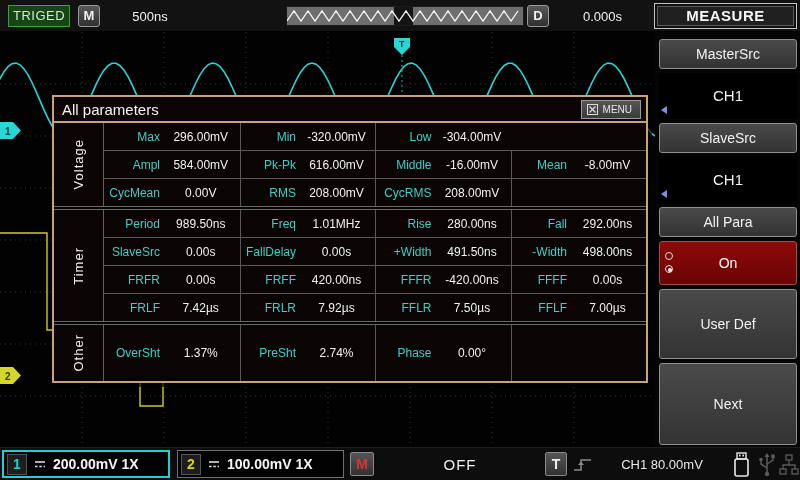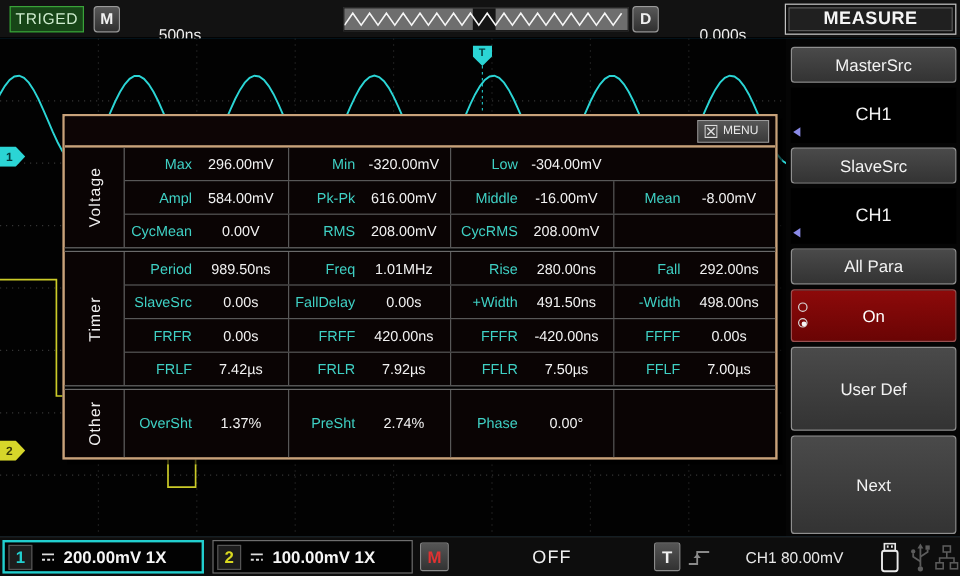--- a/index.html
+++ b/index.html
@@ -4,21 +4,21 @@
 <style>
   * { margin:0; padding:0; box-sizing:border-box; }
   html,body { background:#000; }
   body { font-family:"Liberation Sans", sans-serif; width:800px; height:480px; overflow:hidden; }
   .screen { position:relative; width:800px; height:480px; background:#0369a1; overflow:hidden; }
 
   
   .topbar { position:absolute; top:0; left:0; width:800px; height:32px; background:#121212; border-bottom:1px solid #000; }
   .trig-status { position:absolute; left:8px; top:5px; width:62px; height:22px; background:#174517; border:1px solid #39a339; color:#cdeccd; font-size:13px; text-align:center; line-height:20px; letter-spacing:0.5px; }
   .sq-btn { position:absolute; top:5px; width:22px; height:22px; background:linear-gradient(#585858,#303030); border:1px solid #9a9a9a; border-radius:3px; color:#f0f0f0; font-size:13px; font-weight:bold; text-align:center; line-height:20px; }
-  .tb-text { position:absolute; top:9px; color:#f0f0f0; font-size:13px; text-align:center;margin-top:12px; }
+  .tb-text { position:absolute; top:9px; color:#f0f0f0; font-size:13px; text-align:center; }
   .depth-box { position:absolute; left:203px; top:3px; width:82px; height:26px; background:#3a3a3a; border-radius:2px; color:#e8e8e8; font-size:10.5px; text-align:center; line-height:13px;margin-top:39px; }
   .preview { position:absolute; left:286px; top:6px; width:238px; height:20px; background:#6e6e6e; border:1px solid #1c1c1c; }
   .preview .notch { position:absolute; left:107px; top:0; width:19px; height:18px; background:#141414; }
   .preview svg { position:absolute; left:0; top:0; }
   .measure-title { position:absolute; left:654px; top:3px; width:143px; height:26px; background:#202020; border:1px solid #c2c2c2; box-shadow: inset 0 0 0 2px #101010, inset 0 0 0 3px #5a5a5a; color:#f5f5f5; font-size:15px; font-weight:bold; text-align:center; line-height:24px; letter-spacing:0.5px; }
 
   
   .wavearea { position:absolute; left:0; top:32px; width:655px; height:415px; background:#020202; }
   .marker { position:absolute; }
 
@@ -119,20 +119,21 @@
       <text x="5" y="12.5" font-size="10" font-weight="bold" fill="#043a3a">1</text>
     </svg>
     <svg class="marker" style="left:0; top:335px;" width="22" height="17">
       <polygon points="0,0 13,0 21,8.5 13,17 0,17" fill="#d6d62a"></polygon>
       <text x="5" y="12.5" font-size="10" font-weight="bold" fill="#3a3a04">2</text>
     </svg>
   </div>
 
   <div class="dialog">
     <div class="dlg-title">
+      <span>All parameters</span>
       <span class="menu-btn">
         <svg width="11" height="11">
           <rect x="0.5" y="0.5" width="10" height="10" fill="none" stroke="#dcdcdc"></rect>
           <path d="M2.5,2.5 L8.5,8.5 M8.5,2.5 L2.5,8.5" stroke="#dcdcdc" stroke-width="1.2"></path>
         </svg>
         <span>MENU</span>
       </span>
     </div>
     <div class="ptable" id="ptable">
         <div class="psection" style="flex: 3 1 0%;">

